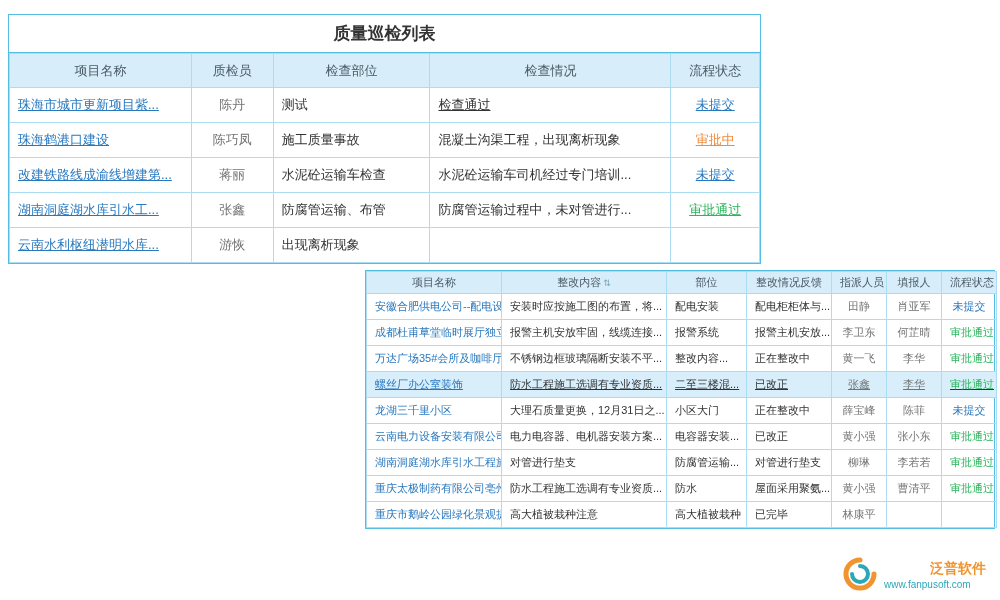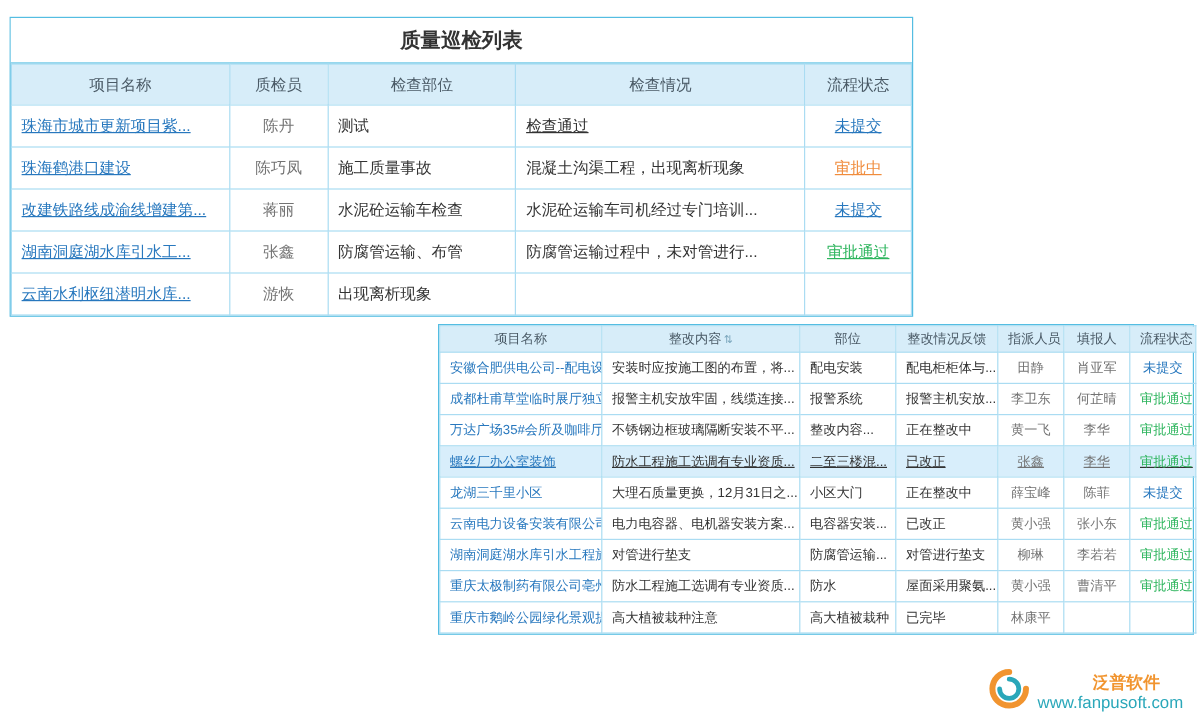--- a/index.html
+++ b/index.html
@@ -43,21 +43,21 @@
   #panel2 tr.hl td{background:#d8eefb;text-decoration:underline;}
   #panel2 tr.hl .link{text-decoration:underline;}
 
   
   .watermark{
     position:absolute;right:14px;bottom:8px;z-index:3;
     display:flex;align-items:center;opacity:.92;
   }
   .wm-text{margin-left:6px;}
   .wm-name{font-size:14px;font-weight:bold;color:#f08c1e;line-height:22px;margin-left:46px;}
-  .wm-url{font-size:14px;color:#18a0b4;line-height:12px;}
+  .wm-url{font-size:10px;color:#18a0b4;line-height:12px;}
 </style>
 </head>
 <body>
 
 <div class="panel" id="panel1">
   <div class="panel-title">质量巡检列表</div>
   <table>
     <colgroup>
       <col style="width:160px">
         <col style="width:72px">

